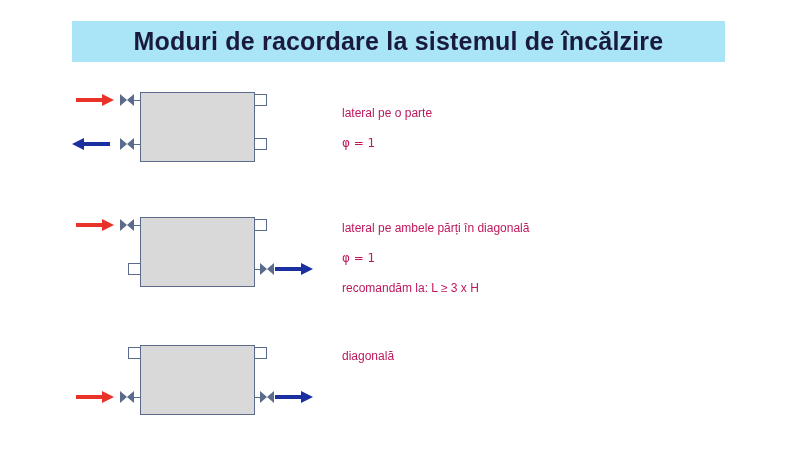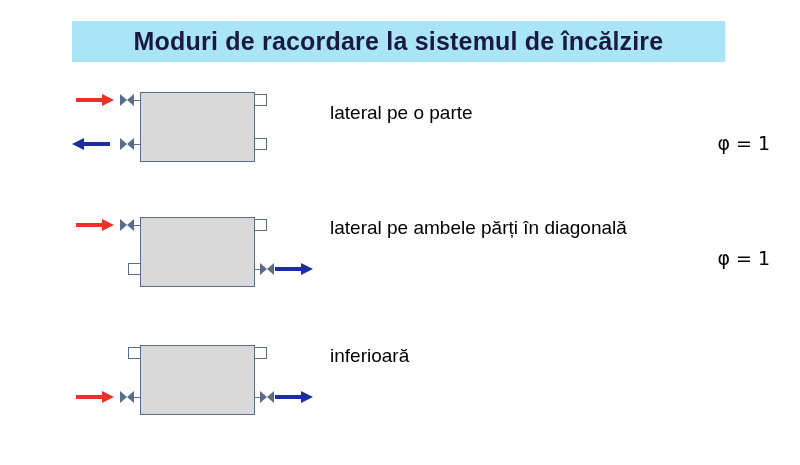--- a/index.html
+++ b/index.html
@@ -143,29 +143,29 @@
   
   .pipe {
     position: absolute;
     background: #5a6b8c;
     height: 1.6px;
   }
 
   
   .caption {
     position: absolute;
-    left: 330px;
+    left: 342px;
     top: 0;
     width: 440px;
-    color: #000000;
-    font-size: 19px;
+    color: #be185d;
+    font-size: 12px;
     line-height: 30px;
   }
   .caption .line { white-space: nowrap; }
-  .phi { font-family: "DejaVu Sans", sans-serif; text-align: right; }
+  .phi { font-family: "DejaVu Sans", sans-serif; }
 </style>
 </head>
 <body>
 
 <div class="title-bar">
   <div class="title-text">Moduri de racordare la sistemul de încălzire</div>
 </div>
 
 <div class="row row-1">
 
@@ -219,20 +219,21 @@
     </div>
     <div class="arrow right blue" style="left:205px; top:58px;">
       <div class="shaft"></div>
         <div class="head"></div>
     </div>
   </div>
 
   <div class="caption" style="top:8px;">
     <div class="line">lateral pe ambele părți în diagonală</div>
     <div class="line phi">φ = 1</div>
+    <div class="line">recomandăm la: L ≥ 3 x H</div>
   </div>
 </div>
 
 <div class="row row-3">
 
   <div class="diagram">
     <div class="radiator r-body"></div>
 
     <div class="stub left" style="top:14px;"></div>
     <div class="stub right" style="top:14px;"></div>
@@ -247,15 +248,15 @@
       <div class="shaft"></div>
         <div class="head"></div>
     </div>
     <div class="arrow right blue" style="left:205px; top:58px;">
       <div class="shaft"></div>
         <div class="head"></div>
     </div>
   </div>
 
   <div class="caption" style="top:8px;">
-    <div class="line">inferioară</div>
+    <div class="line">diagonală</div>
   </div>
 </div>
 
 </body></html>

